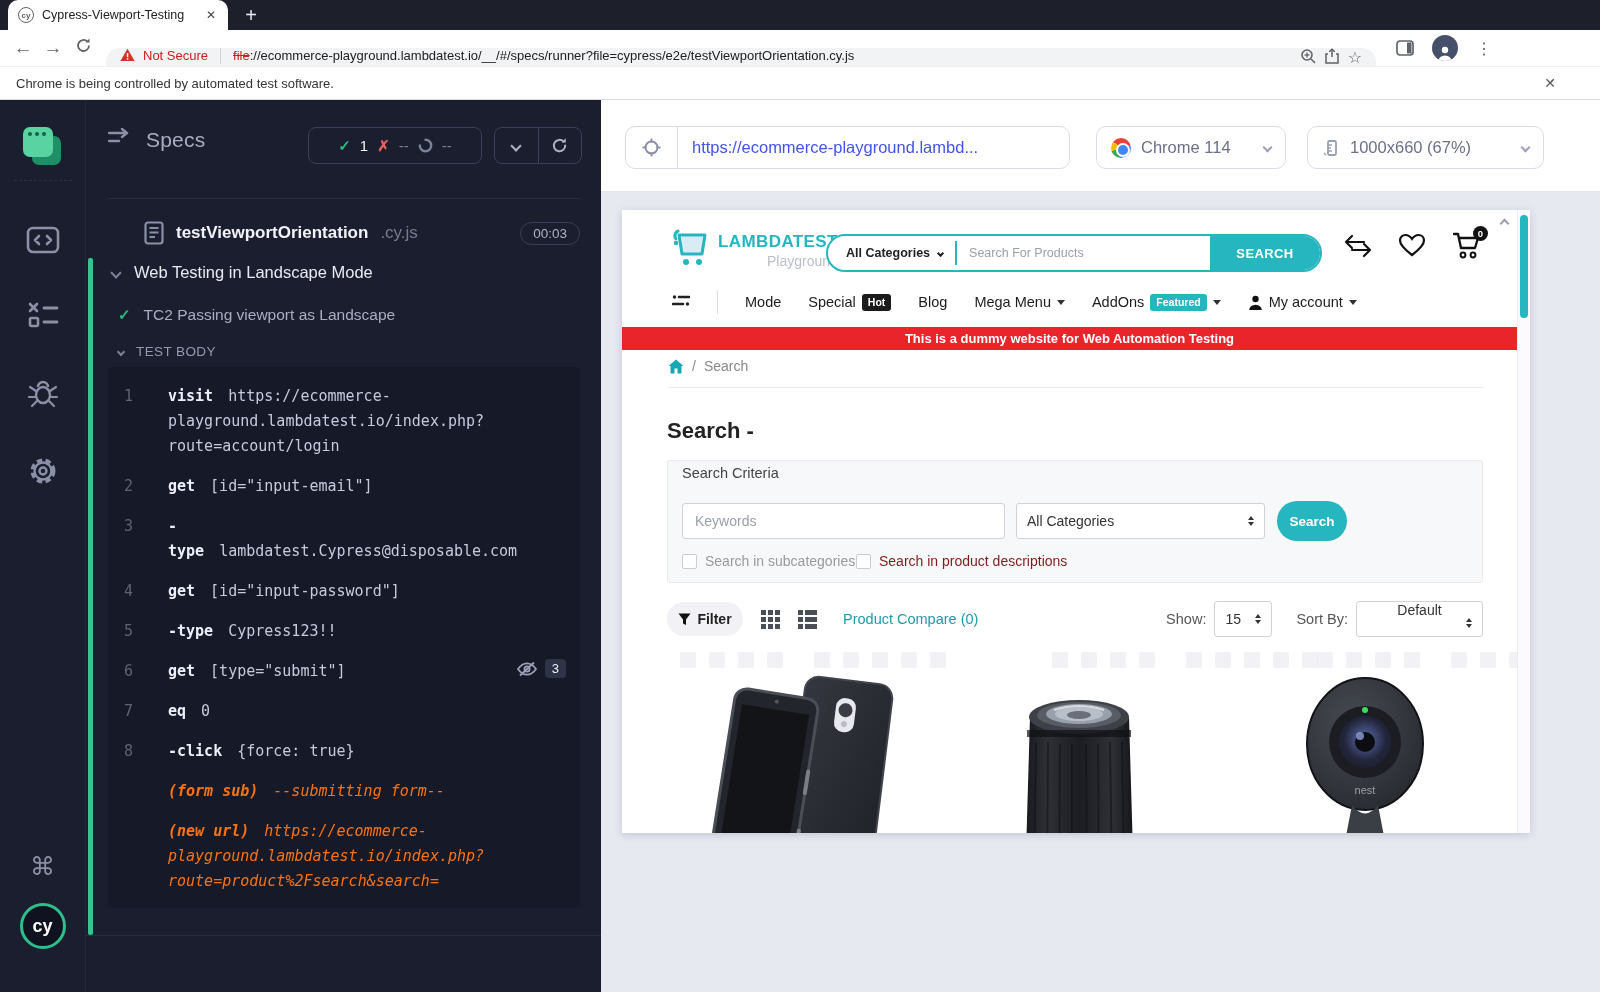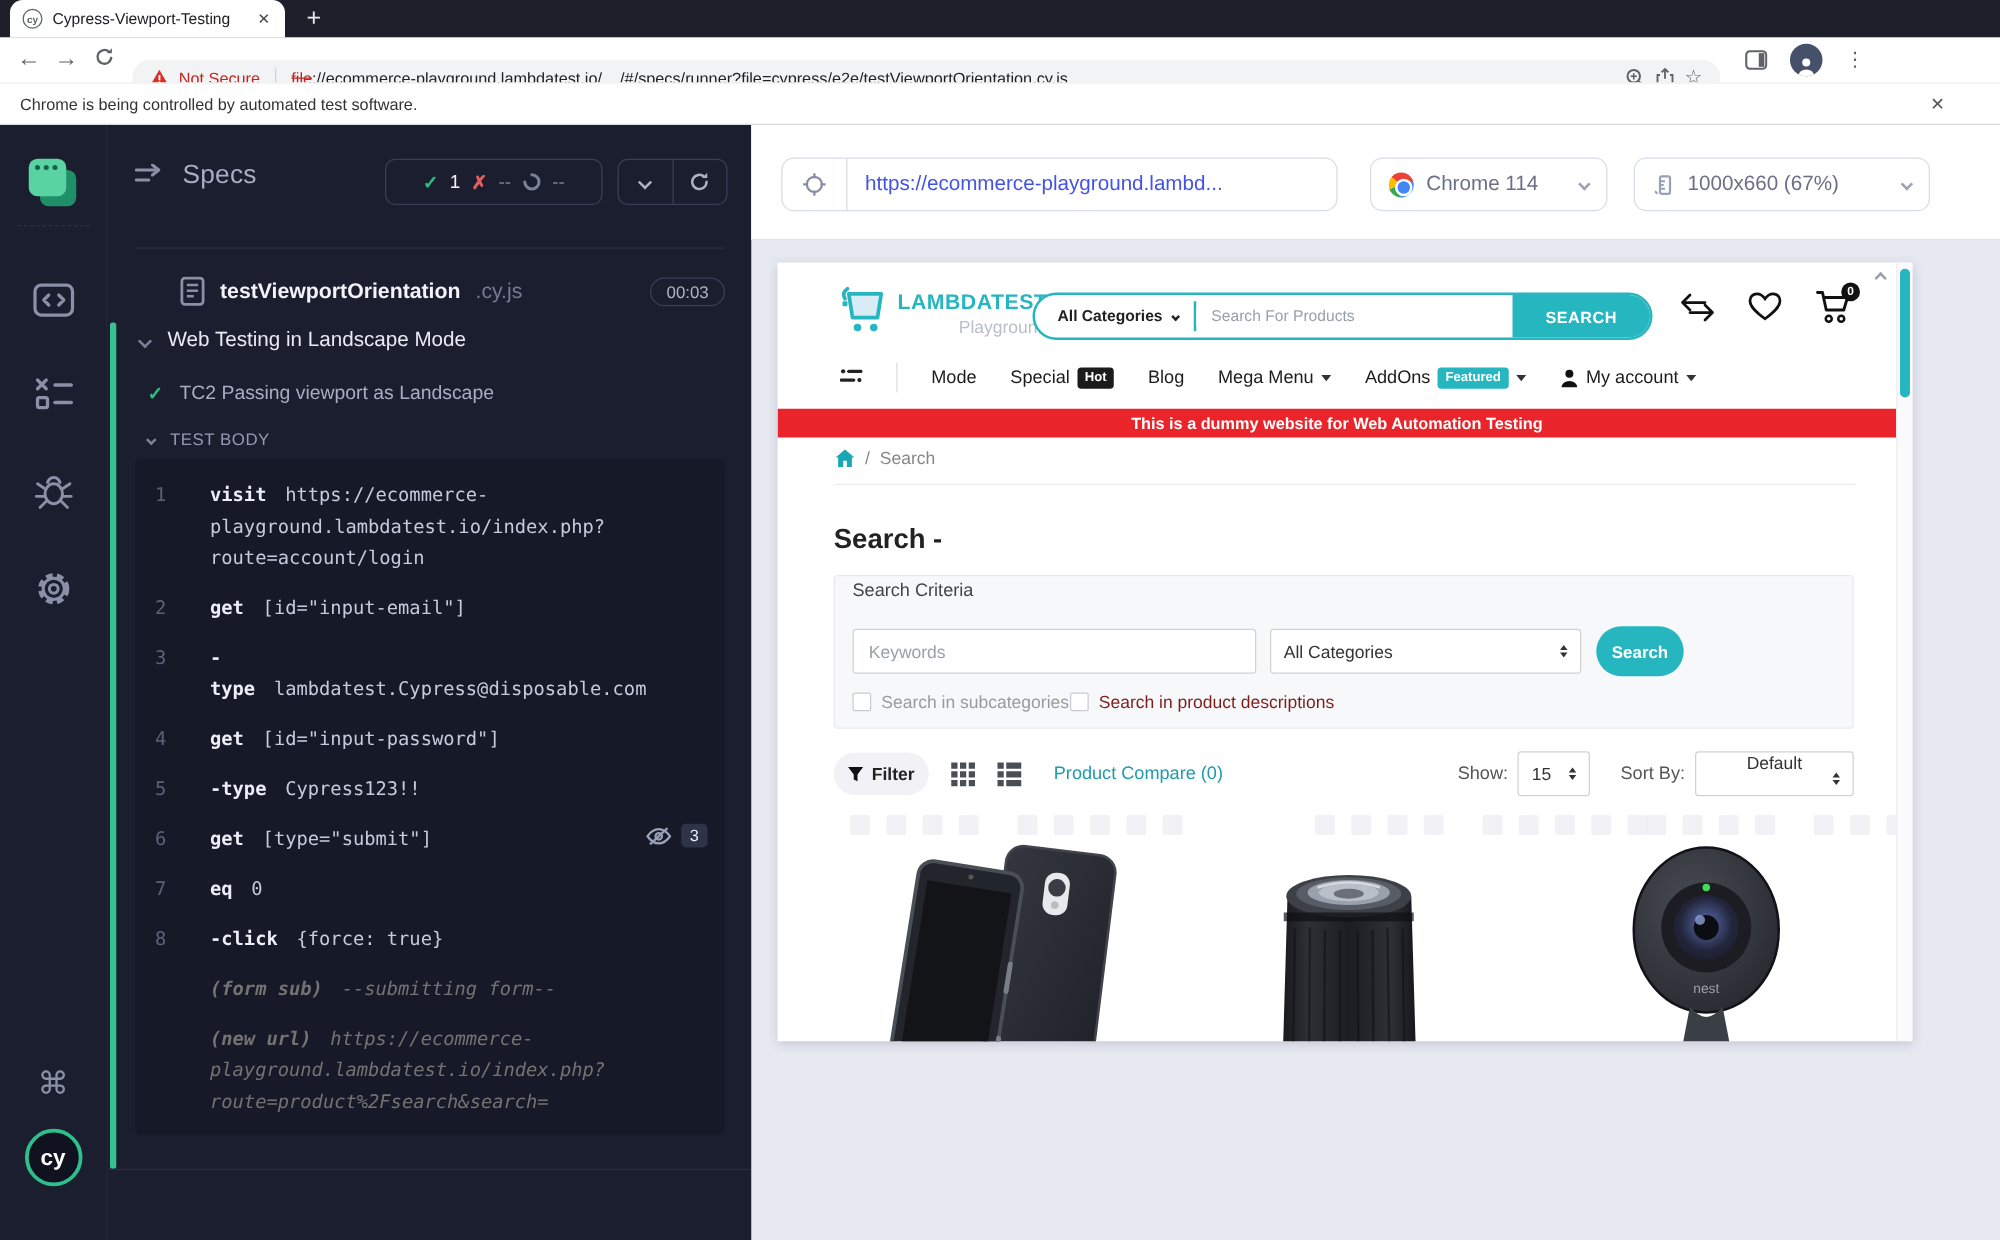--- a/index.html
+++ b/index.html
@@ -15,21 +15,21 @@
     font-size:8px; color:#5f6368; display:flex; align-items:center; justify-content:center; font-weight:700; }
   #tab .title { font-size:12.5px; color:#202124; flex:1; white-space:nowrap; overflow:hidden; }
   #tab .close { font-size:12px; color:#444; padding:2px; }
   #newtab { position:absolute; left:238px; top:2px; width:26px; height:26px; color:#e8eaed;
     font-size:20px; display:flex; align-items:center; justify-content:center; }
 
   #toolbar { position:absolute; left:0; top:30px; width:1600px; height:36px; background:#fff;
     display:flex; align-items:center; }
   .navbtn { color:#5f6368; font-size:19px; width:30px; text-align:center; }
   #omnibox { margin-left:8px; width:1270px; height:28px; background:#f1f3f4; border-radius:14px;
-    display:flex; align-items:center; padding:0 14px; gap:8px;margin-top:28px; }
+    display:flex; padding:0 14px; gap:8px;margin-top:28px; }
   .notsecure { color:#c5221f; font-size:13px; white-space:nowrap; }
   .omnidiv { width:1px; height:16px; background:#d0d3d8; margin:0 4px; }
   .urltext { font-size:13px; color:#202124; white-space:nowrap; overflow:hidden; }
   .urltext .strike { color:#c5221f; text-decoration:line-through; }
   #omnibox .spacer { flex:1; }
   .omni-ic { color:#5f6368; }
   #avatar { width:26px; height:26px; border-radius:50%; background:#47506b; display:flex;
     align-items:flex-end; justify-content:center; overflow:hidden; }
   #infobar { position:absolute; left:0; top:66px; width:1600px; height:34px; background:#fff;
     border-top:1px solid #f0f0f0; border-bottom:1px solid #dcdcdc; display:flex; align-items:center;
@@ -48,21 +48,21 @@
     display:flex; gap:3px; padding:5px 0 0 5px; }
   #ic-browsers .front i { width:4px; height:4px; border-radius:50%; background:#17614a; }
   .rail-div { position:absolute; left:14px; top:80px; width:58px; border-top:1px dashed #2b2f44; }
   #ic-cmd { top:752px; font-size:25px; }
   #cylogo { position:absolute; left:50%; transform:translateX(-50%); top:803px; width:46px; height:46px;
     border-radius:50%; border:3px solid #2ec08c; background:#10131f; color:#fff; font-weight:700;
     font-size:18px; display:flex; align-items:center; justify-content:center; }
 
   
   #specs { position:absolute; left:86px; top:0; width:515px; height:892px; }
-  #specs-head { position:absolute; left:22px; top:28px; display:flex; align-items:center; gap:14px; color:#b6bace; }
+  #specs-head { position:absolute; left:22px; top:28px; display:flex; align-items:flex-start; gap:14px; color:#b6bace; }
   #specs-head .t { font-size:21px; letter-spacing:.2px; color:#a9adc2; }
   #stats { position:absolute; left:222px; top:27px; width:174px; height:37px; border:1px solid #3a3f58;
     border-radius:8px; display:flex; align-items:center; justify-content:center; gap:9px; font-size:15px; }
   #stats .num { color:#f1f2f8; }
   #stats .dash { color:#7c819a; }
   #specbtns { position:absolute; left:408px; top:27px; width:88px; height:37px; border:1px solid #3a3f58;
     border-radius:8px; display:flex; }
   #specbtns > div { flex:1; display:flex; align-items:center; justify-content:center; color:#aeb2c6; }
   #specbtns > div:first-child { border-right:1px solid #3a3f58; }
   .hdiv { position:absolute; left:22px; width:472px; border-top:1px solid #2a2e42; }
@@ -85,21 +85,21 @@
   #sectionrow .chev { width:6px; height:6px; }
 
   #codepanel { position:absolute; left:22px; top:267px; width:472px; height:541px; background:#161927;
     border-radius:5px; padding:12px 0; overflow:hidden;
     font-family:"DejaVu Sans Mono", monospace; }
   .cmd-row { position:relative; display:flex; padding:5px 14px 5px 16px; margin-bottom:5px; }
   .cmd-num { width:24px; text-align:left; color:#5d6278; font-size:15px; line-height:25px; margin-right:20px; flex:none; }
   .cmd-body { width:350px; font-size:15px; line-height:25px; overflow-wrap:break-word; word-break:break-word; }
   .cmd-name { font-weight:700; color:#eceef8; margin-right:15px; }
   .cmd-arg { color:#c6cadd; }
-  .cmd-row.log .cmd-name, .cmd-row.log .cmd-arg { color:#737373; font-style:italic; }
+  .cmd-row.log .cmd-name, .cmd-row.log .cmd-arg { color:#f97316; font-style:italic; }
   .cmd-extra { position:absolute; right:42px; top:6px; color:#9aa0b8; }
   .cmd-badge { position:absolute; right:14px; top:5px; background:#2e3347; color:#eceef8;
     font-size:13px; border-radius:4px; padding:2px 7px; font-family:"Liberation Sans",sans-serif; }
   #specs-bottom-div { top:835px; left:0; width:515px; }
 
   
   #runner { position:absolute; left:601px; top:0; width:999px; height:892px; background:#e7e9f1; }
   #runnerbar { position:absolute; left:0; top:0; width:999px; height:92px; background:#fff; border-bottom:1px solid #e4e6ef; }
   .chip { position:absolute; top:26px; height:43px; border:1px solid #d9dce9; border-radius:10px;
     background:#fff; display:flex; align-items:center; }

